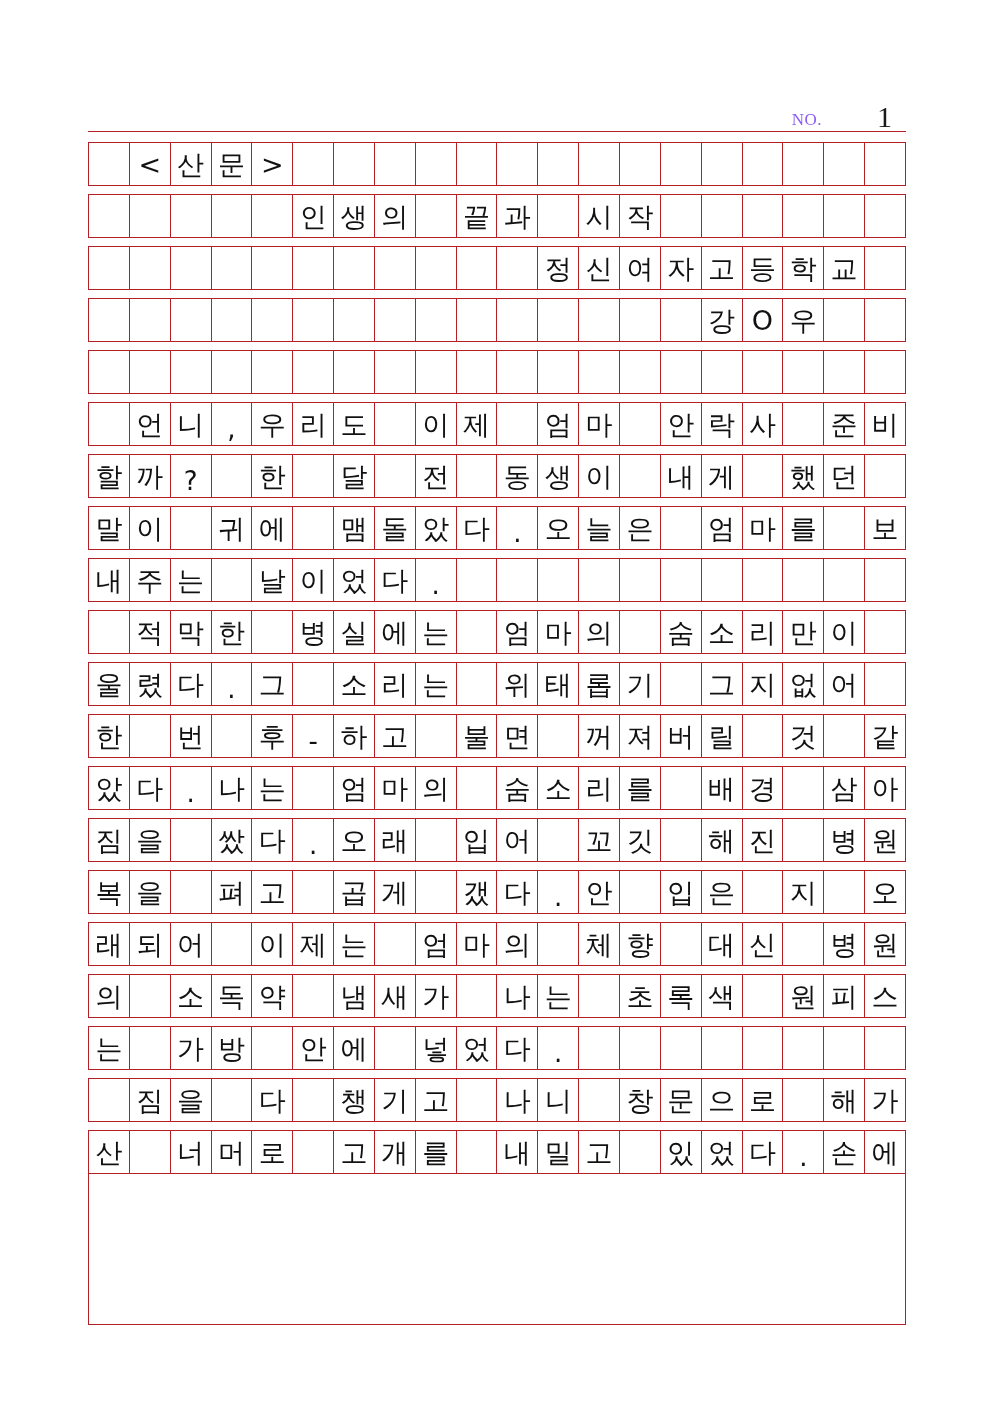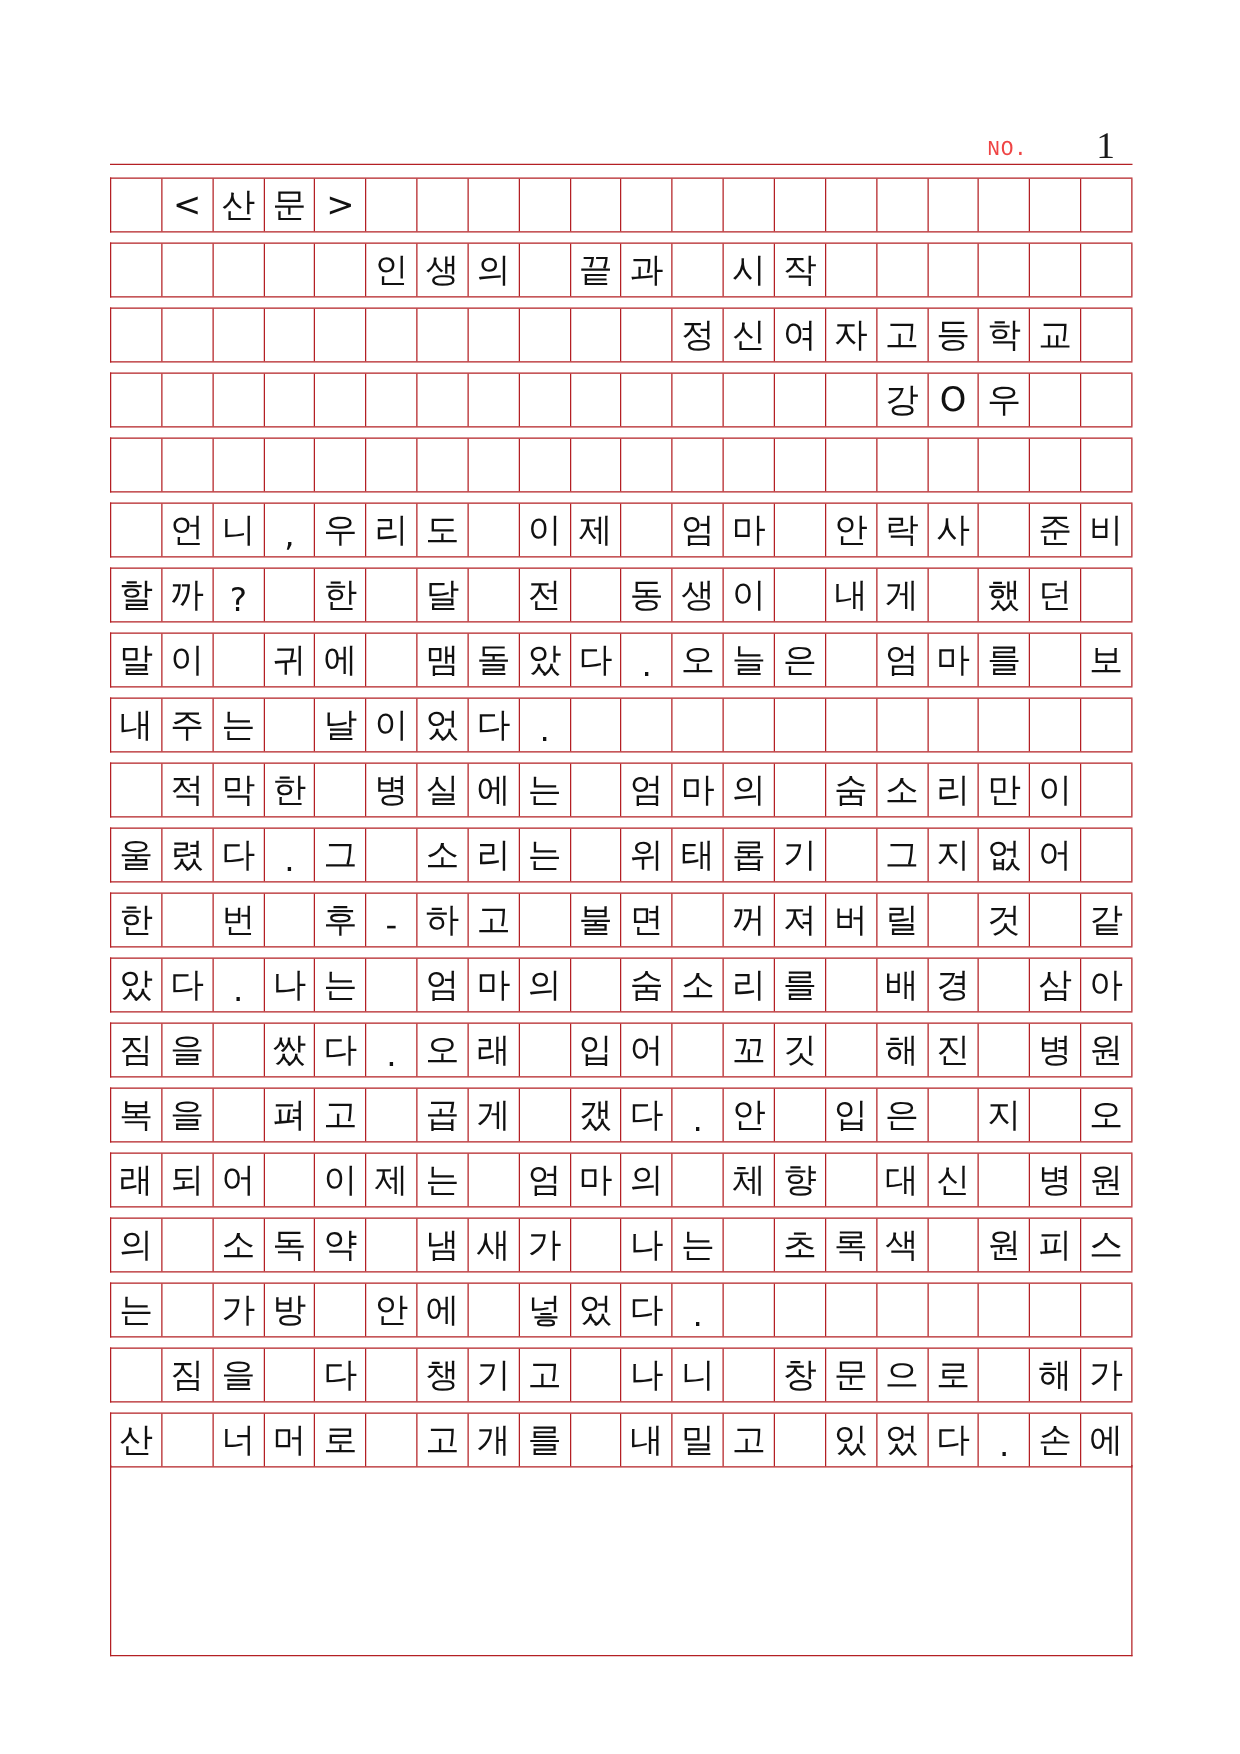--- a/index.html
+++ b/index.html
@@ -28,23 +28,23 @@
     position: absolute;
     left: 88px;
     top: 100px;
     width: 818px;
     height: 32px;
     display: flex;
     align-items: flex-end;
     justify-content: flex-end;
   }
   .no-label {
-    font-family: Liberation Mono, monospace;
+    font-family: Liberation Serif, serif;
     font-size: 17px;
-    color: #ef4444;
+    color: #8b5cf6;
     letter-spacing: 0.5px;
     padding-bottom: 2px;
   }
   .no-value {
     font-family: "Liberation Serif", "DejaVu Serif", serif;
     font-size: 30px;
     color: #1a1a1a;
     margin-left: 55px;
     margin-right: 14px;
     line-height: 1;

